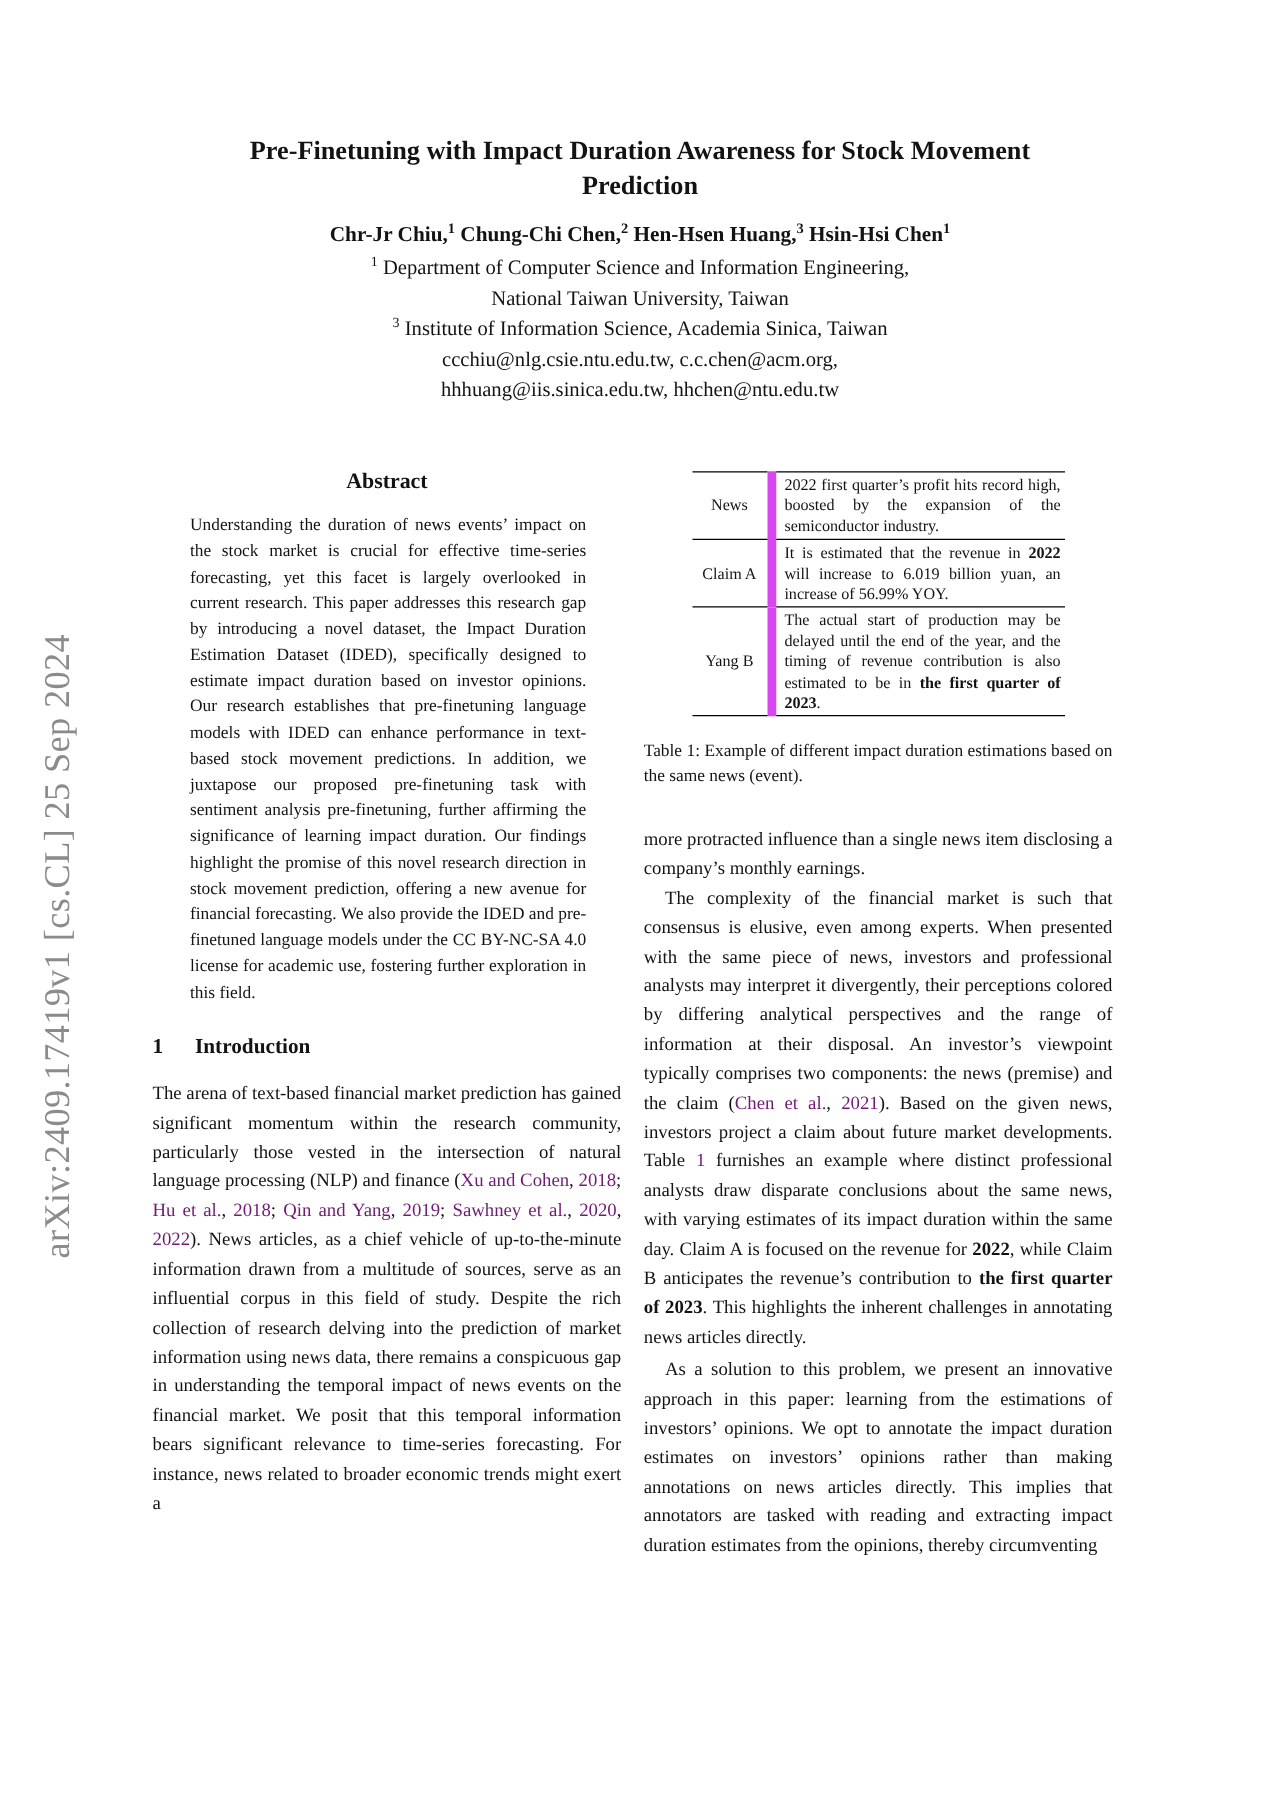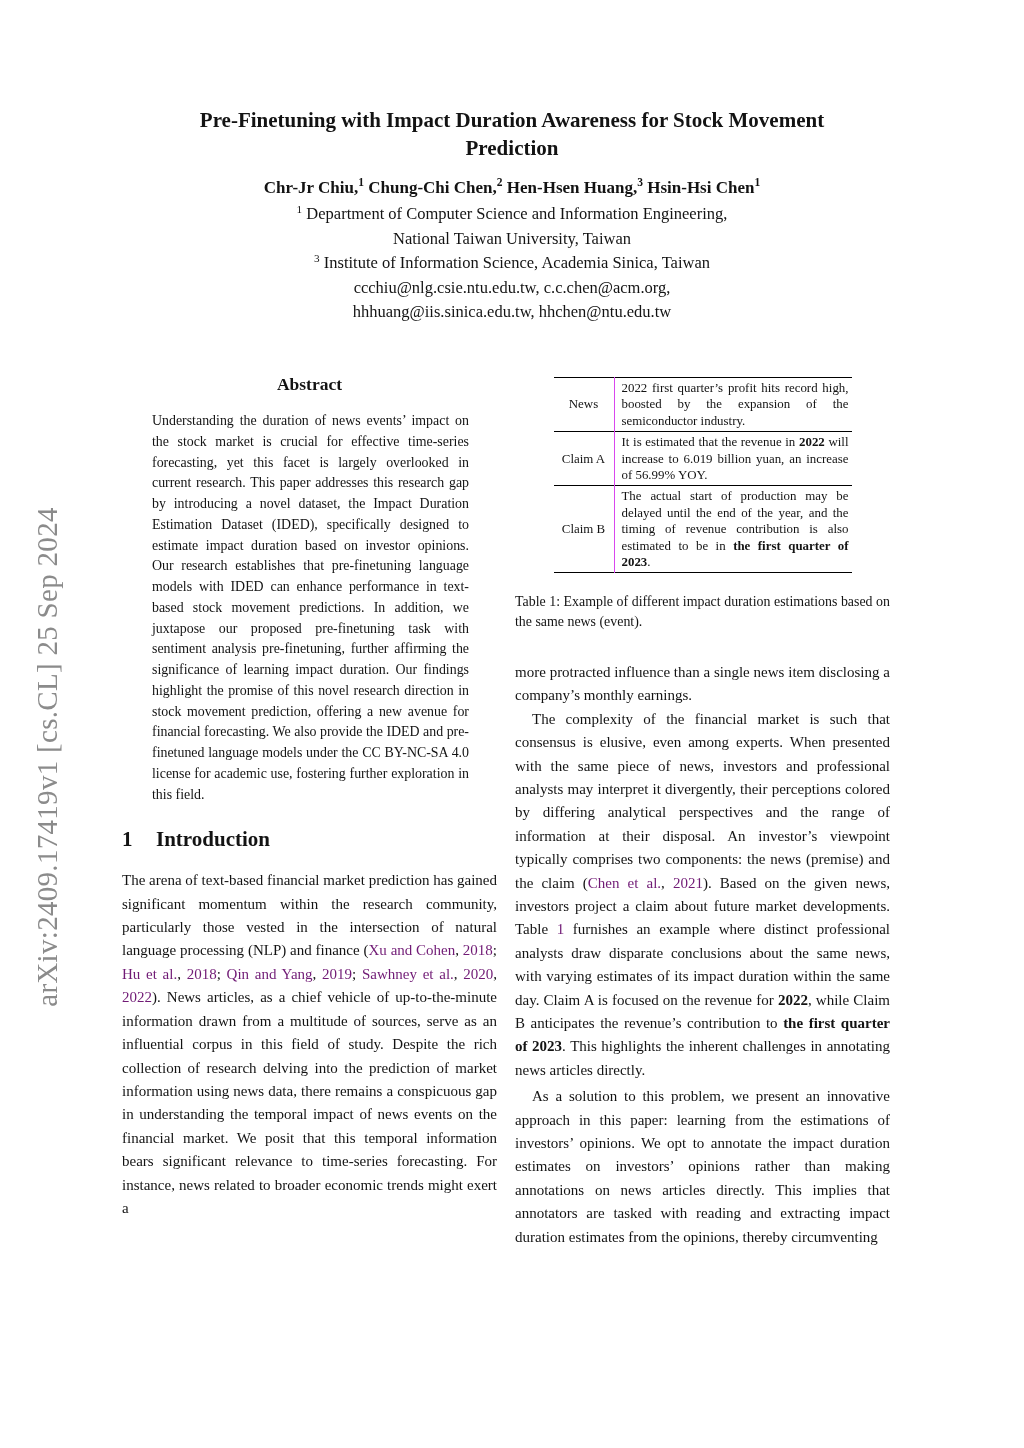--- a/index.html
+++ b/index.html
@@ -23,21 +23,21 @@
   .affil-block { margin-top:3px; }
   sup { font-size:68%; line-height:0; }
   
   .columns { position:absolute; top:372px; left:122px; width:781px; display:flex; gap:18px; }
   .col { width:375px; }
   .abstract-head { text-align:center; font-weight:bold; font-size:17.5px; margin:2px 0 16px 0; }
   .abstract {
     margin:0 28px 0 30px; font-size:13.9px; line-height:20.75px;
     text-align:justify; hyphens:auto; -webkit-hyphens:auto;
   }
-  .section { margin-top:22px; font-size:21px; font-weight:bold; }
+  .section { margin-top:22px; font-size:17px; font-weight:bold; }
   .section .sec-num { display:inline-block; width:34px; }
   .body-par {
     margin:0; font-size:15px; line-height:23.4px; text-align:justify;
     hyphens:auto; -webkit-hyphens:auto;
   }
   .mt-first { margin-top:17px; }
   .indent { text-indent:17px; }
   .cite { color:#701a75; }
   b, .bold { font-weight:bold; }
   
@@ -45,21 +45,21 @@
     width:298px; margin:5px auto 0 auto; border-collapse:collapse;
     font-size:12.9px; line-height:16.4px;
     border-top:1.4px solid #000; border-bottom:1.4px solid #000;
   }
   .tbl1 tr { border-top:1px solid #000; }
   .tbl1 tr:first-child { border-top:none; }
   .tbl1 td.lbl {
     width:56px; text-align:center; vertical-align:middle; padding:2px 2px;
   }
   .tbl1 td.cnt {
-    border-left:1px solid #d946ef; padding:2px 3px 2px 7px;
+    border-left:7px solid #d946ef; padding:2px 3px 2px 7px;
     text-align:justify; vertical-align:middle;
   }
   .tbl-caption {
     margin:19px 0 0 0; font-size:13.9px; line-height:19.2px; text-align:justify;
   }
   .rc-first { margin-top:30px; }
 </style>
 </head>
 <body>
 
@@ -99,21 +99,21 @@
         <tbody>
             <tr>
           <td class="lbl">News</td>
           <td class="cnt">2022 first quarter’s profit hits record high, boosted by the expansion of the semiconductor industry.</td>
         </tr>
         <tr>
           <td class="lbl">Claim A</td>
           <td class="cnt">It is estimated that the revenue in <b>2022</b> will increase to 6.019 billion yuan, an increase of 56.99% YOY.</td>
         </tr>
         <tr>
-          <td class="lbl">Claim B</td>
+          <td class="lbl">Yang B</td>
           <td class="cnt">The actual start of production may be delayed until the end of the year, and the timing of revenue contribution is also estimated to be in <b>the first quarter of 2023</b>.</td>
         </tr>
       </tbody>
         </table>
       <p class="tbl-caption">Table 1: Example of different impact duration estimations based on the same news (event).</p>
 
       <p class="body-par rc-first">more protracted influence than a single news item disclosing a company’s monthly earnings.</p>
       <p class="body-par indent">The complexity of the financial market is such that consensus is elusive, even among experts. When presented with the same piece of news, investors and professional analysts may interpret it divergently, their perceptions colored by differing analytical perspectives and the range of information at their disposal. An investor’s viewpoint typically comprises two components: the news (premise) and the claim (<span class="cite">Chen et al.</span>, <span class="cite">2021</span>). Based on the given news, investors project a claim about future market developments. Table <span class="cite">1</span> furnishes an example where distinct professional analysts draw disparate conclusions about the same news, with varying estimates of its impact duration within the same day. Claim A is focused on the revenue for <b>2022</b>, while Claim B anticipates the revenue’s contribution to <b>the first quarter of 2023</b>. This highlights the inherent challenges in annotating news articles directly.</p>
       <p class="body-par indent" style="margin-top:3px;">As a solution to this problem, we present an innovative approach in this paper: learning from the estimations of investors’ opinions. We opt to annotate the impact duration estimates on investors’ opinions rather than making annotations on news articles directly. This implies that annotators are tasked with reading and extracting impact duration estimates from the opinions, thereby circumventing</p>
     </div>

